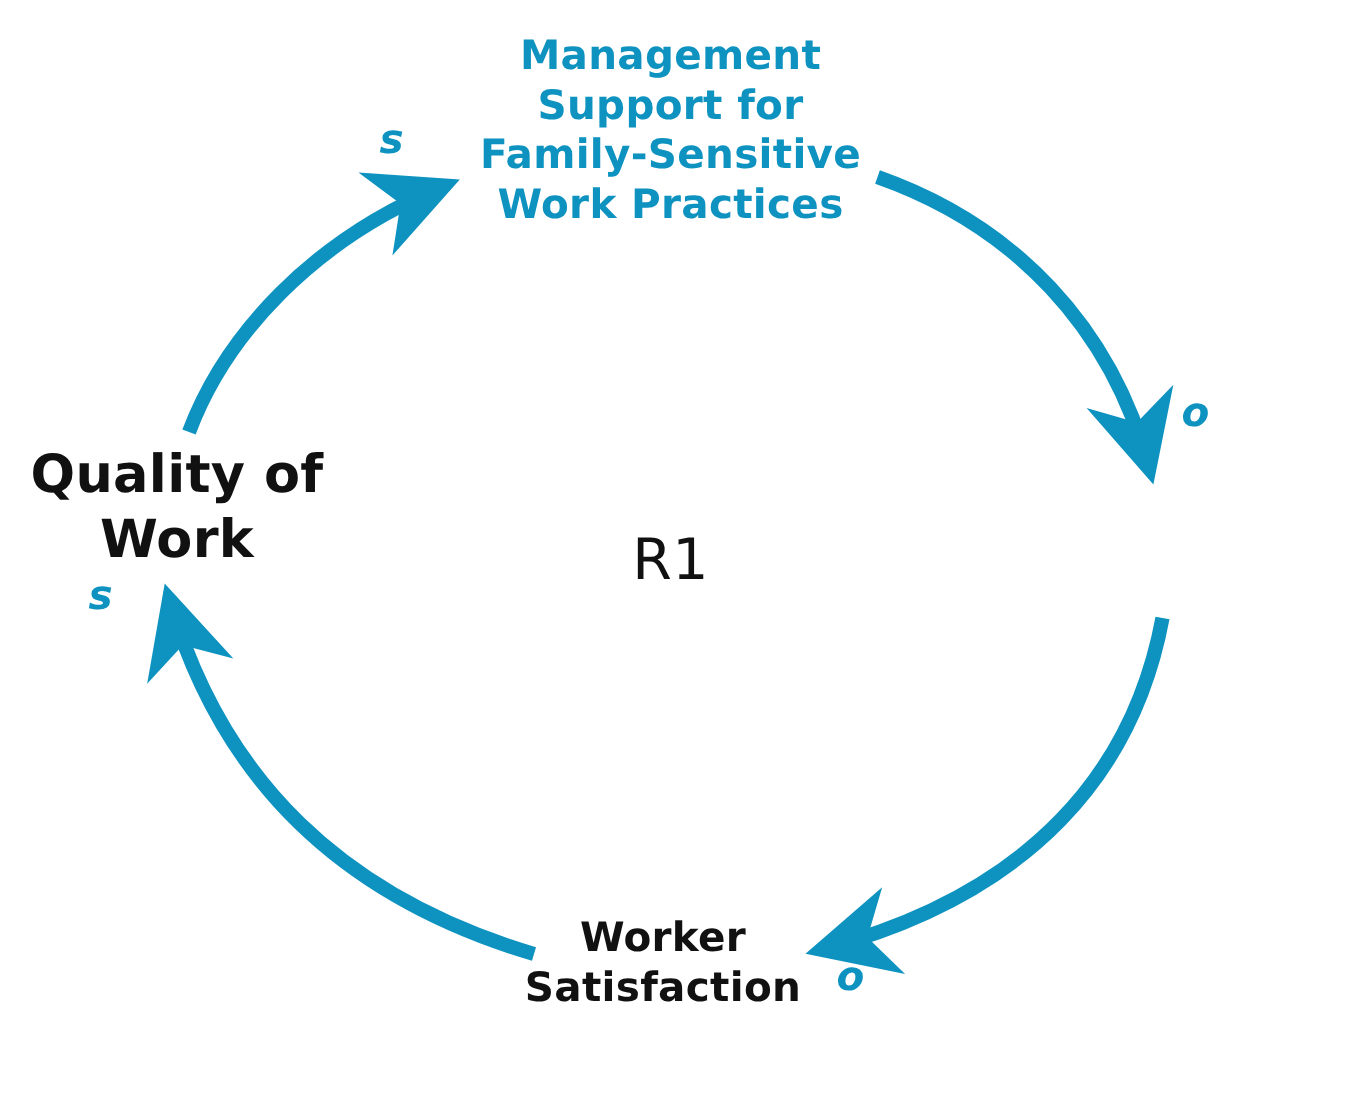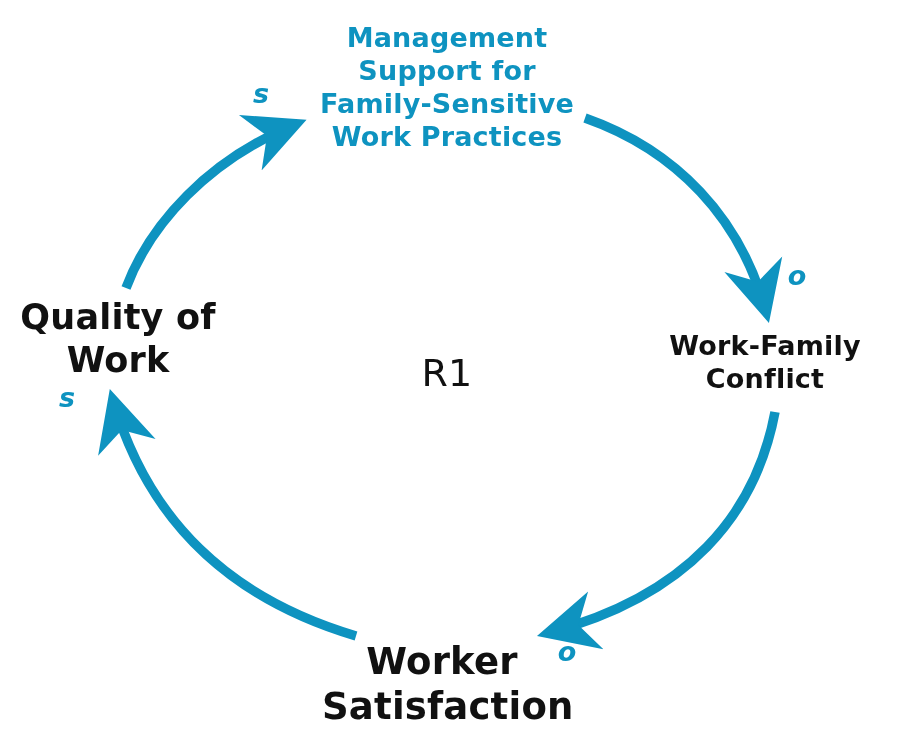--- a/index.html
+++ b/index.html
@@ -51,23 +51,23 @@
   
   #node-work-family-conflict {
     left: 645px;
     top: 330px;
     width: 240px;
     font-size: 27px;
   }
   
   #node-worker-satisfaction {
     left: 322px;
-    top: 639px;
+    top: 610px;
     width: 240px;
-    font-size: 37px;
+    font-size: 27px;
   }
   
   #node-quality-of-work {
     left: 18px;
     top: 296px;
     width: 200px;
     font-size: 35px;
   }
   
   #loop-identifier {
@@ -114,22 +114,20 @@
     <path d="M 775,412 C 756,514 688,596 548,633" fill="none" stroke="#0e93c0" stroke-width="9.5" stroke-linecap="butt" marker-end="url(#arrowhead-teal)"></path>
 
     <path d="M 356,636 C 228,598 148,520 113,400" fill="none" stroke="#0e93c0" stroke-width="9.5" stroke-linecap="butt" marker-end="url(#arrowhead-teal)"></path>
   </svg>
 
   <div class="node-label node-teal" id="node-management-support">Management
 Support for
 Family-Sensitive
 Work Practices</div>
 
-  <div class="node-label node-black" id="node-work-family-conflict">Work-Family
-Conflict</div>
 
   <div class="node-label node-black" id="node-worker-satisfaction">Worker
 Satisfaction</div>
 
   <div class="node-label node-black" id="node-quality-of-work">Quality of
 Work</div>
 
   <div class="node-label" id="loop-identifier">R1</div>
 
   <div class="polarity" id="polarity-top-left">s</div>

